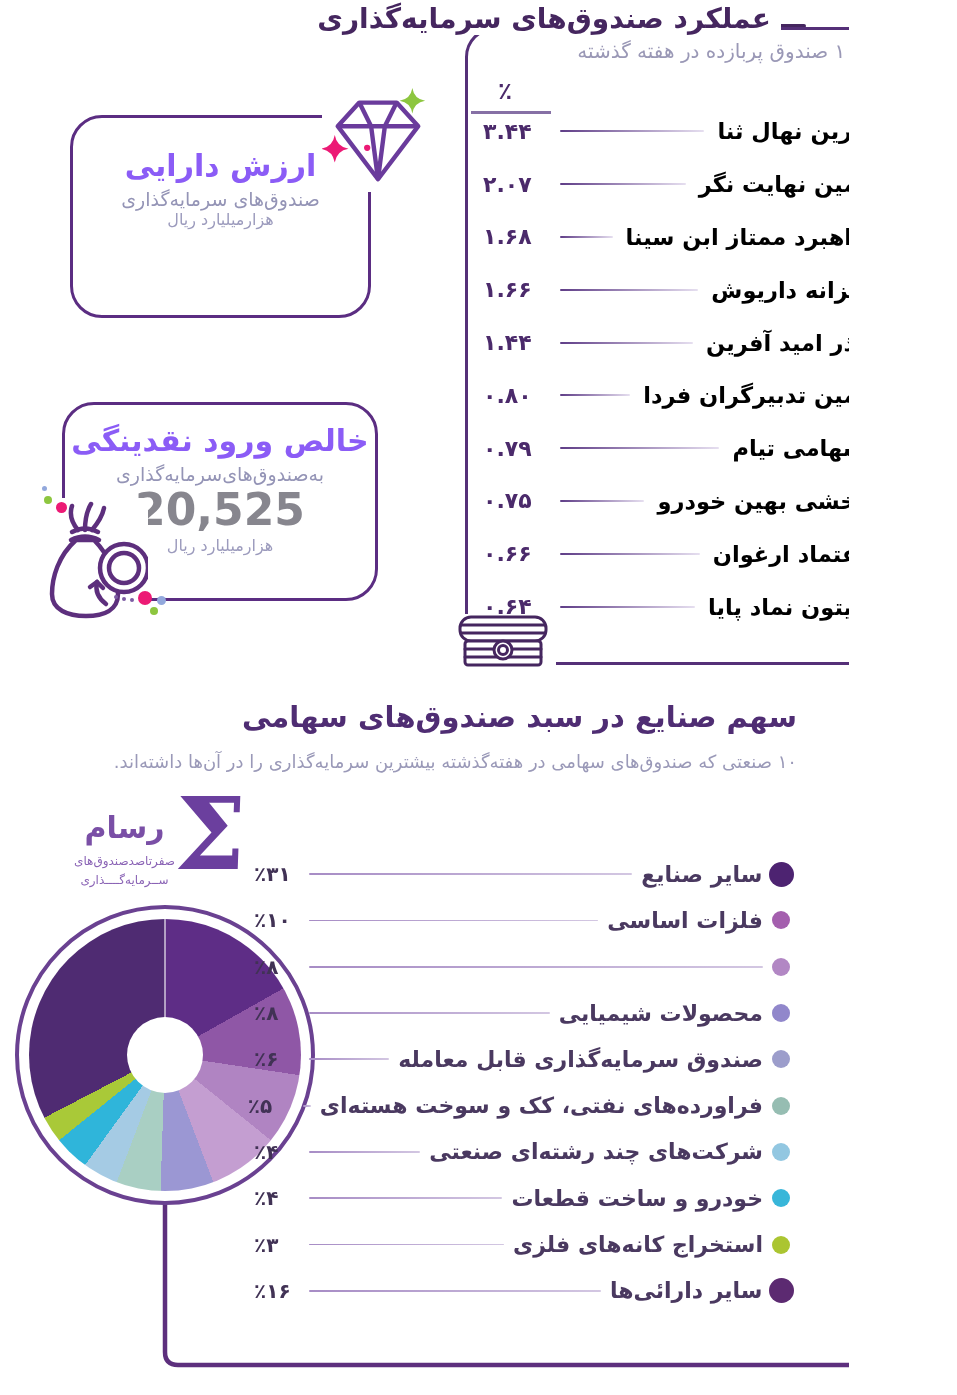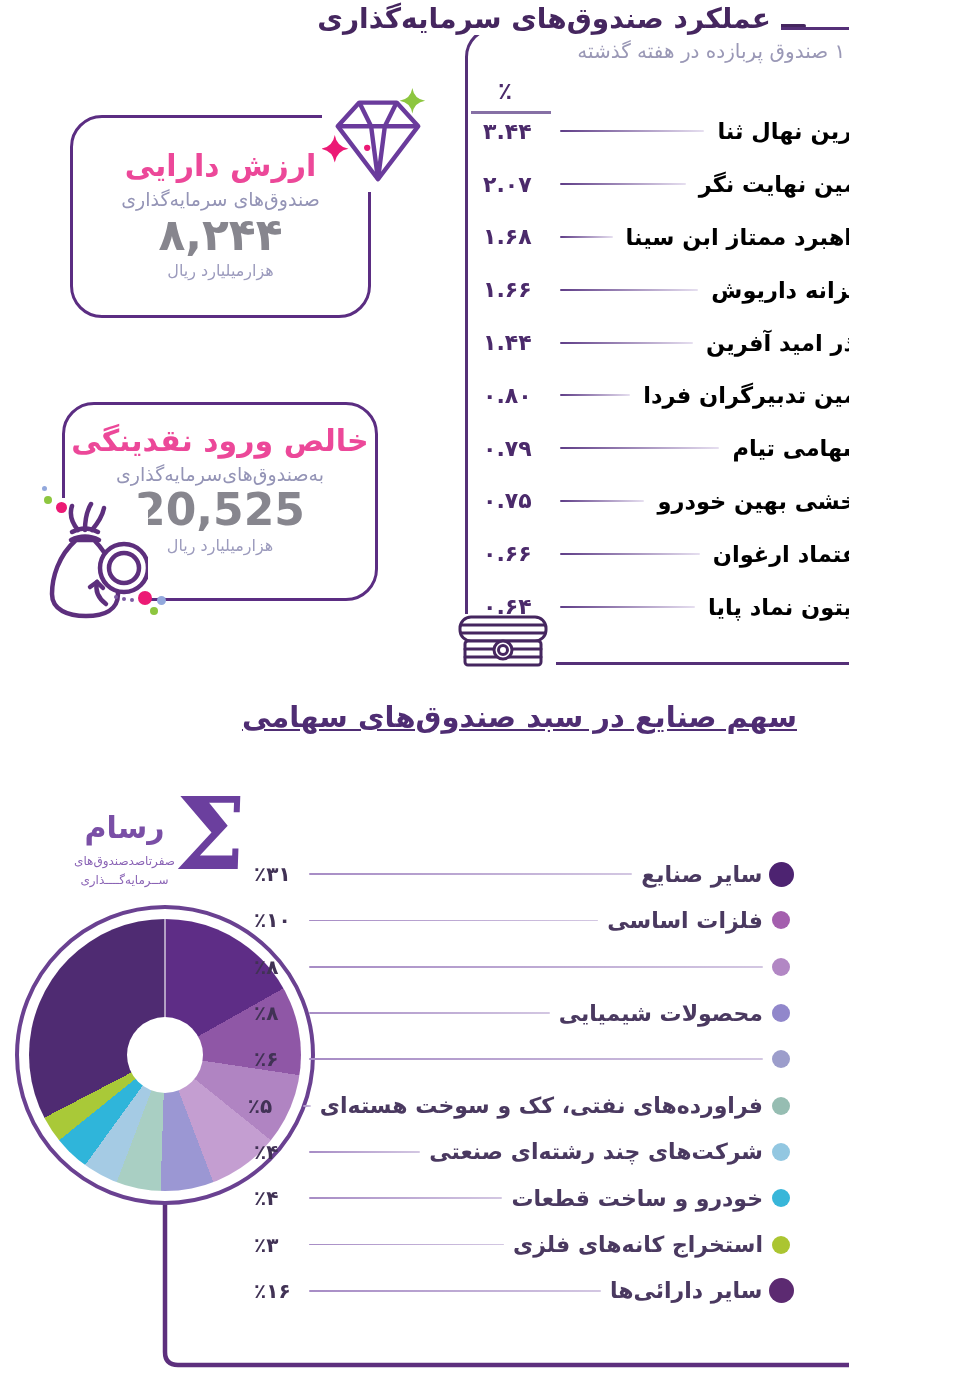--- a/index.html
+++ b/index.html
@@ -24,32 +24,32 @@
   .fname{font-size:22.5px;font-weight:bold;color:#000000;white-space:nowrap;letter-spacing:-0.3px;}
   .fline{flex:1;height:2px;border-radius:2px;background:linear-gradient(to right,#5f3d87,#e6dff0);min-width:20px;}
   .fval{min-width:64px;font-size:22px;font-weight:bold;color:#4b2a6b;direction:ltr;text-align:left;}
   .chest{position:absolute;left:450px;top:614px;z-index:3;background:#fff;padding:0 5px;}
 
   
   .card{position:absolute;border:3.5px solid #5b2d82;border-radius:32px;box-sizing:border-box;
         text-align:center;z-index:2;background:#fff;}
   .card1{left:70px;top:115px;width:301px;height:203px;}
   .card2{left:62px;top:402px;width:316px;height:199px;}
-  .card-title{font-size:30px;font-weight:bold;color:#ec4899;margin-top:30px;letter-spacing:-0.5px;}
+  .card-title{font-size:30px;font-weight:bold;color:#8b5cf6;margin-top:30px;letter-spacing:-0.5px;}
   .card2 .card-title{margin-top:18px;}
   .card-sub{font-size:19px;color:#9494b6;margin-top:5px;}
   .card-value{font-size:44px;font-weight:bold;color:#87868e;margin-top:0;direction:ltr;line-height:1.15;}
   .card-unit{font-size:16px;color:#9c9bbd;}
   .diamond{position:absolute;left:322px;top:84px;z-index:3;background:#fff;}
   .moneybag{position:absolute;left:44px;top:498px;z-index:3;background:#fff;}
   .deco-dot{position:absolute;border-radius:50%;z-index:4;}
 
   
   .s2-title{position:absolute;top:700px;right:52px;font-size:29px;font-weight:bold;color:#4f2d73;
-            white-space:nowrap;letter-spacing:-0.5px;text-decoration:underline;}
+            white-space:nowrap;letter-spacing:-0.5px;}
   .s2-sub{position:absolute;top:751px;right:52px;font-size:18px;color:#9a99b8;white-space:nowrap;}
 
   .logo{position:absolute;left:70px;top:788px;display:flex;align-items:flex-start;z-index:2;}
   .logo-sigma{font-family:"DejaVu Serif",serif;font-size:100px;line-height:92px;font-weight:bold;
               color:#6b3f9e;transform:skewX(-2deg);}
   .logo-text{text-align:center;margin-top:22px;margin-left:4px;}
   .logo-name{font-size:30px;color:#7a4fa6;font-weight:bold;margin-bottom:7px;}
   .logo-tag{font-size:12px;color:#8a63b5;line-height:1.55;letter-spacing:-0.2px;}
 
   .pie-ring{position:absolute;left:15px;top:905px;width:300px;height:300px;border-radius:50%;
@@ -157,21 +157,20 @@
         <line x1="10" y1="43" x2="86" y2="43"></line>
         <circle cx="48" cy="36" r="9"></circle>
         <circle cx="48" cy="36" r="4.5" fill="none"></circle>
       </g>
     </svg>
   </div>
 
   <div class="card card1">
     <div class="card-title">ارزش دارایی</div>
     <div class="card-sub">صندوق‌های سرمایه‌گذاری</div>
-    <div class="card-value">۸,۲۴۴</div>
     <div class="card-unit">هزارمیلیارد ریال</div>
   </div>
 
   <div class="diamond">
     <svg width="110" height="104" viewBox="0 0 112 104">
       <g fill="#ffffff" stroke="#6a3b9c" stroke-width="4.5" stroke-linejoin="round">
         <path d="M16,42 L38,18 H76 L98,42 L57,96 Z"></path>
         <path d="M16,42 H98 M38,18 L50,42 M76,18 L64,42 M50,42 L57,96 M64,42 L57,96" fill="none"></path>
       </g>
       <path d="M92,3 Q93.8,14.2 105,16 Q93.8,17.8 92,29 Q90.2,17.8 79,16 Q90.2,14.2 92,3 Z" fill="#8dc63f"></path>
@@ -207,20 +206,21 @@
   <div class="deco-dot" style="left:44px;top:496px;width:8px;height:8px;background:#8dc63f;"></div>
   <div class="deco-dot" style="left:56px;top:502px;width:11px;height:11px;background:#ec1a75;"></div>
   <div class="deco-dot" style="left:114px;top:595px;width:4px;height:4px;background:#7d5ca3;"></div>
   <div class="deco-dot" style="left:122px;top:597px;width:4px;height:4px;background:#7d5ca3;"></div>
   <div class="deco-dot" style="left:130px;top:598px;width:4px;height:4px;background:#7d5ca3;"></div>
   <div class="deco-dot" style="left:138px;top:591px;width:14px;height:14px;background:#ec1a75;"></div>
   <div class="deco-dot" style="left:157px;top:596px;width:9px;height:9px;background:#92a8dc;"></div>
   <div class="deco-dot" style="left:150px;top:607px;width:8px;height:8px;background:#8dc63f;"></div>
 
   <div class="s2-title">سهم صنایع در سبد صندوق‌های سهامی</div>
+  <div class="s2-sub">۱۰ صنعتی که صندوق‌های سهامی در هفته‌گذشته بیشترین سرمایه‌گذاری را در آن‌ها داشته‌اند.</div>
 
   <div class="logo">
     <div class="logo-sigma">Σ</div>
     <div class="logo-text">
       <div class="logo-name">رسام</div>
       <div class="logo-tag">صفرتاصدصندوق‌های</div>
       <div class="logo-tag">ســرمایه‌گــــذاری</div>
     </div>
   </div>
 
@@ -252,20 +252,21 @@
 
     <div class="irow">
       <span class="idot" style="background: rgb(145, 135, 203);"></span>
       <span class="ilabel">محصولات شیمیایی</span>
       <span class="iline"></span>
       <span class="ipct">٪۸</span>
     </div>
 
     <div class="irow">
       <span class="idot" style="background: rgb(156, 157, 203);"></span>
+      <span class="ilabel">صندوق سرمایه‌گذاری قابل معامله</span>
       <span class="iline"></span>
       <span class="ipct">٪۶</span>
     </div>
 
     <div class="irow">
       <span class="idot" style="background: rgb(150, 189, 178);"></span>
       <span class="ilabel">فراورده‌های نفتی، کک و سوخت هسته‌ای</span>
       <span class="iline"></span>
       <span class="ipct">٪۵</span>
     </div>

